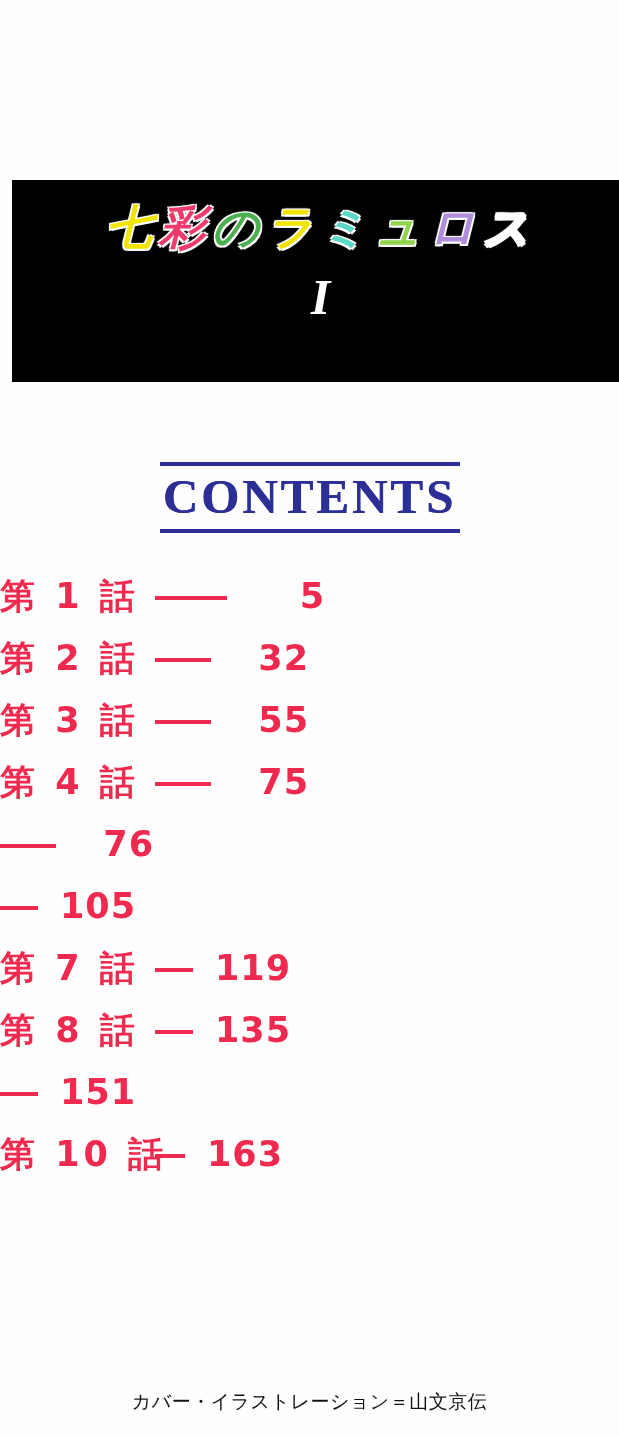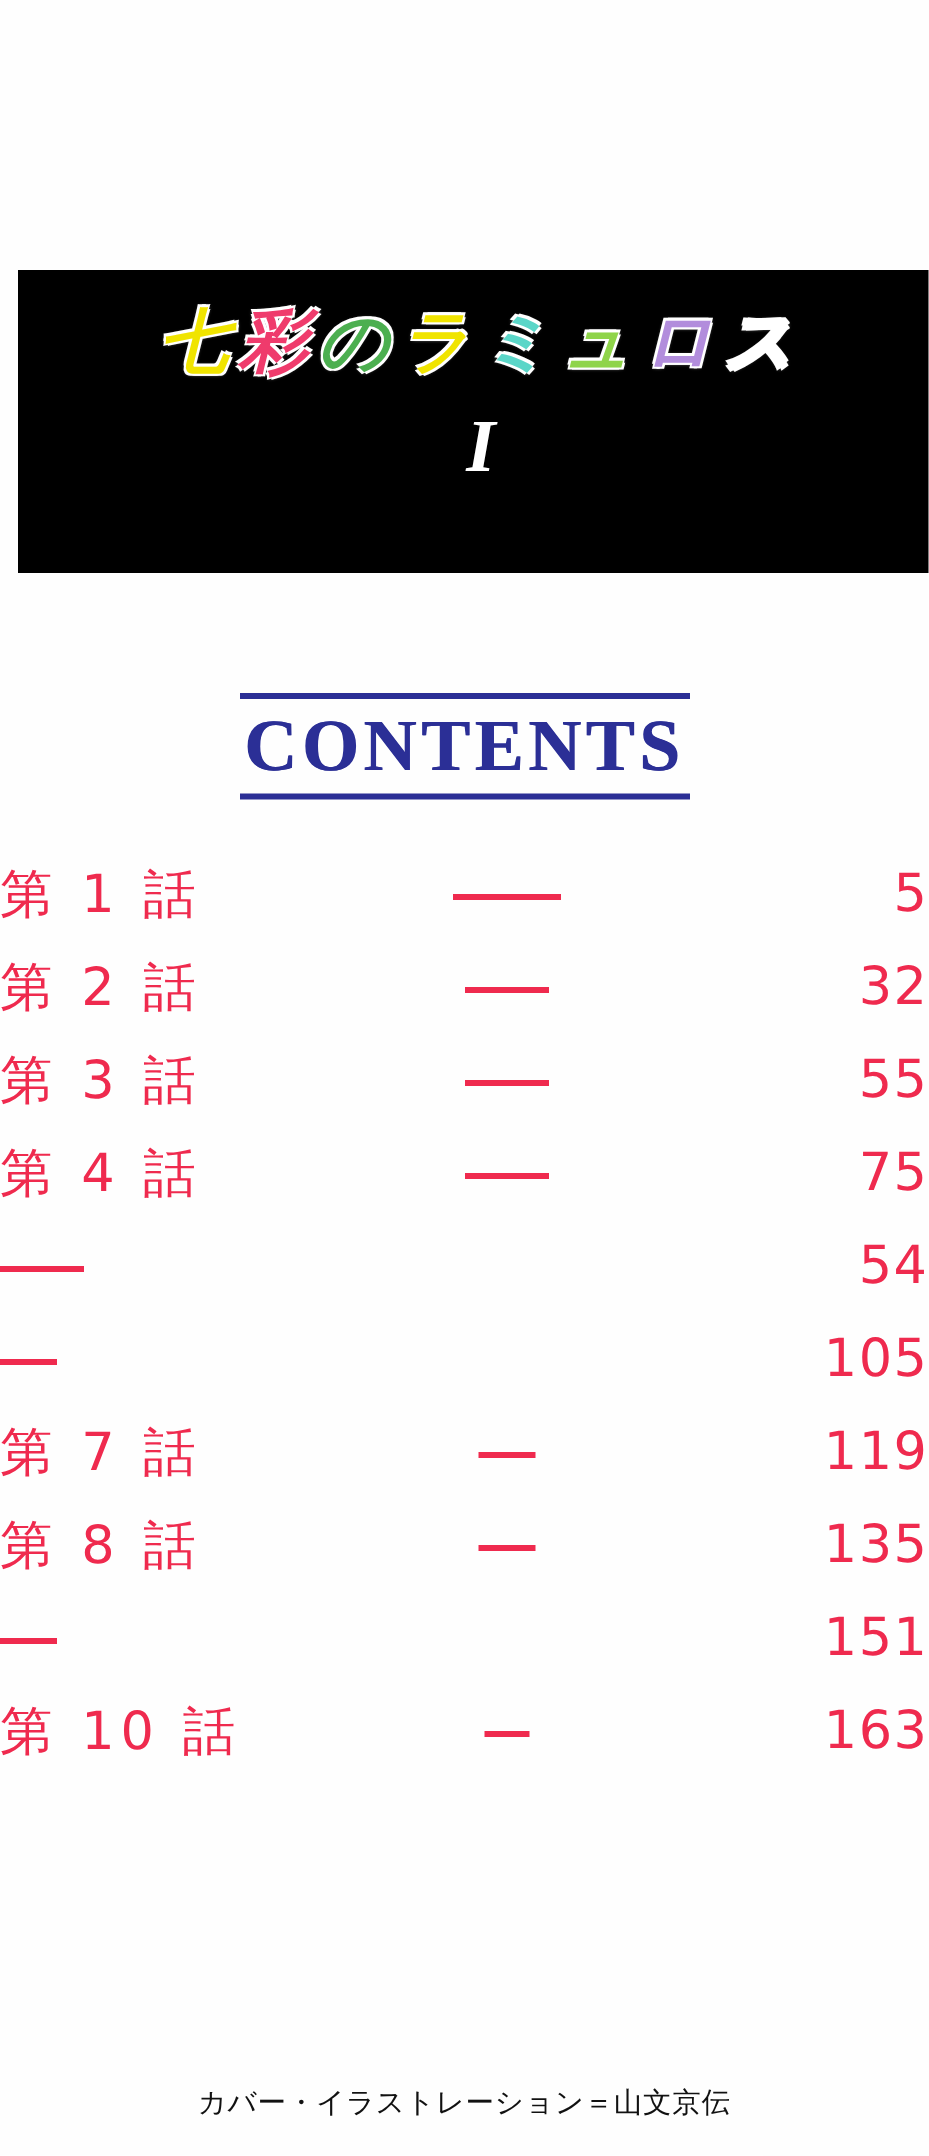--- a/index.html
+++ b/index.html
@@ -99,25 +99,25 @@
   
   .toc {
     position: absolute;
     left: 0;
     top: 565px;
     width: 619px;
   }
   .toc-row {
     display: flex;
     align-items: center;
-    justify-content: space-between;
+    justify-content: flex-start;
     height: 62px;
     color: #ef2a4e;
     font-family: "DejaVu Sans", sans-serif;
-    font-weight: normal;
+    font-weight: bold;
     font-size: 35px;
     white-space: nowrap;
   }
   .toc-label {
     display: inline-block;
     width: 155px;
     text-align: left;
     letter-spacing: 4px;
   }
   .toc-dash {
@@ -180,21 +180,21 @@
         <span class="toc-dash" style="width: 56px;"></span>
         <span class="toc-page">55</span>
       </div>
       <div class="toc-row">
         <span class="toc-label">第 4 話</span>
         <span class="toc-dash" style="width: 56px;"></span>
         <span class="toc-page">75</span>
       </div>
       <div class="toc-row">
         <span class="toc-dash" style="width: 56px;"></span>
-        <span class="toc-page">54</span>
+        <span class="toc-page">76</span>
       </div>
       <div class="toc-row">
         <span class="toc-dash" style="width: 38px;"></span>
         <span class="toc-page">105</span>
       </div>
       <div class="toc-row">
         <span class="toc-label">第 7 話</span>
         <span class="toc-dash" style="width: 38px;"></span>
         <span class="toc-page">119</span>
       </div>

